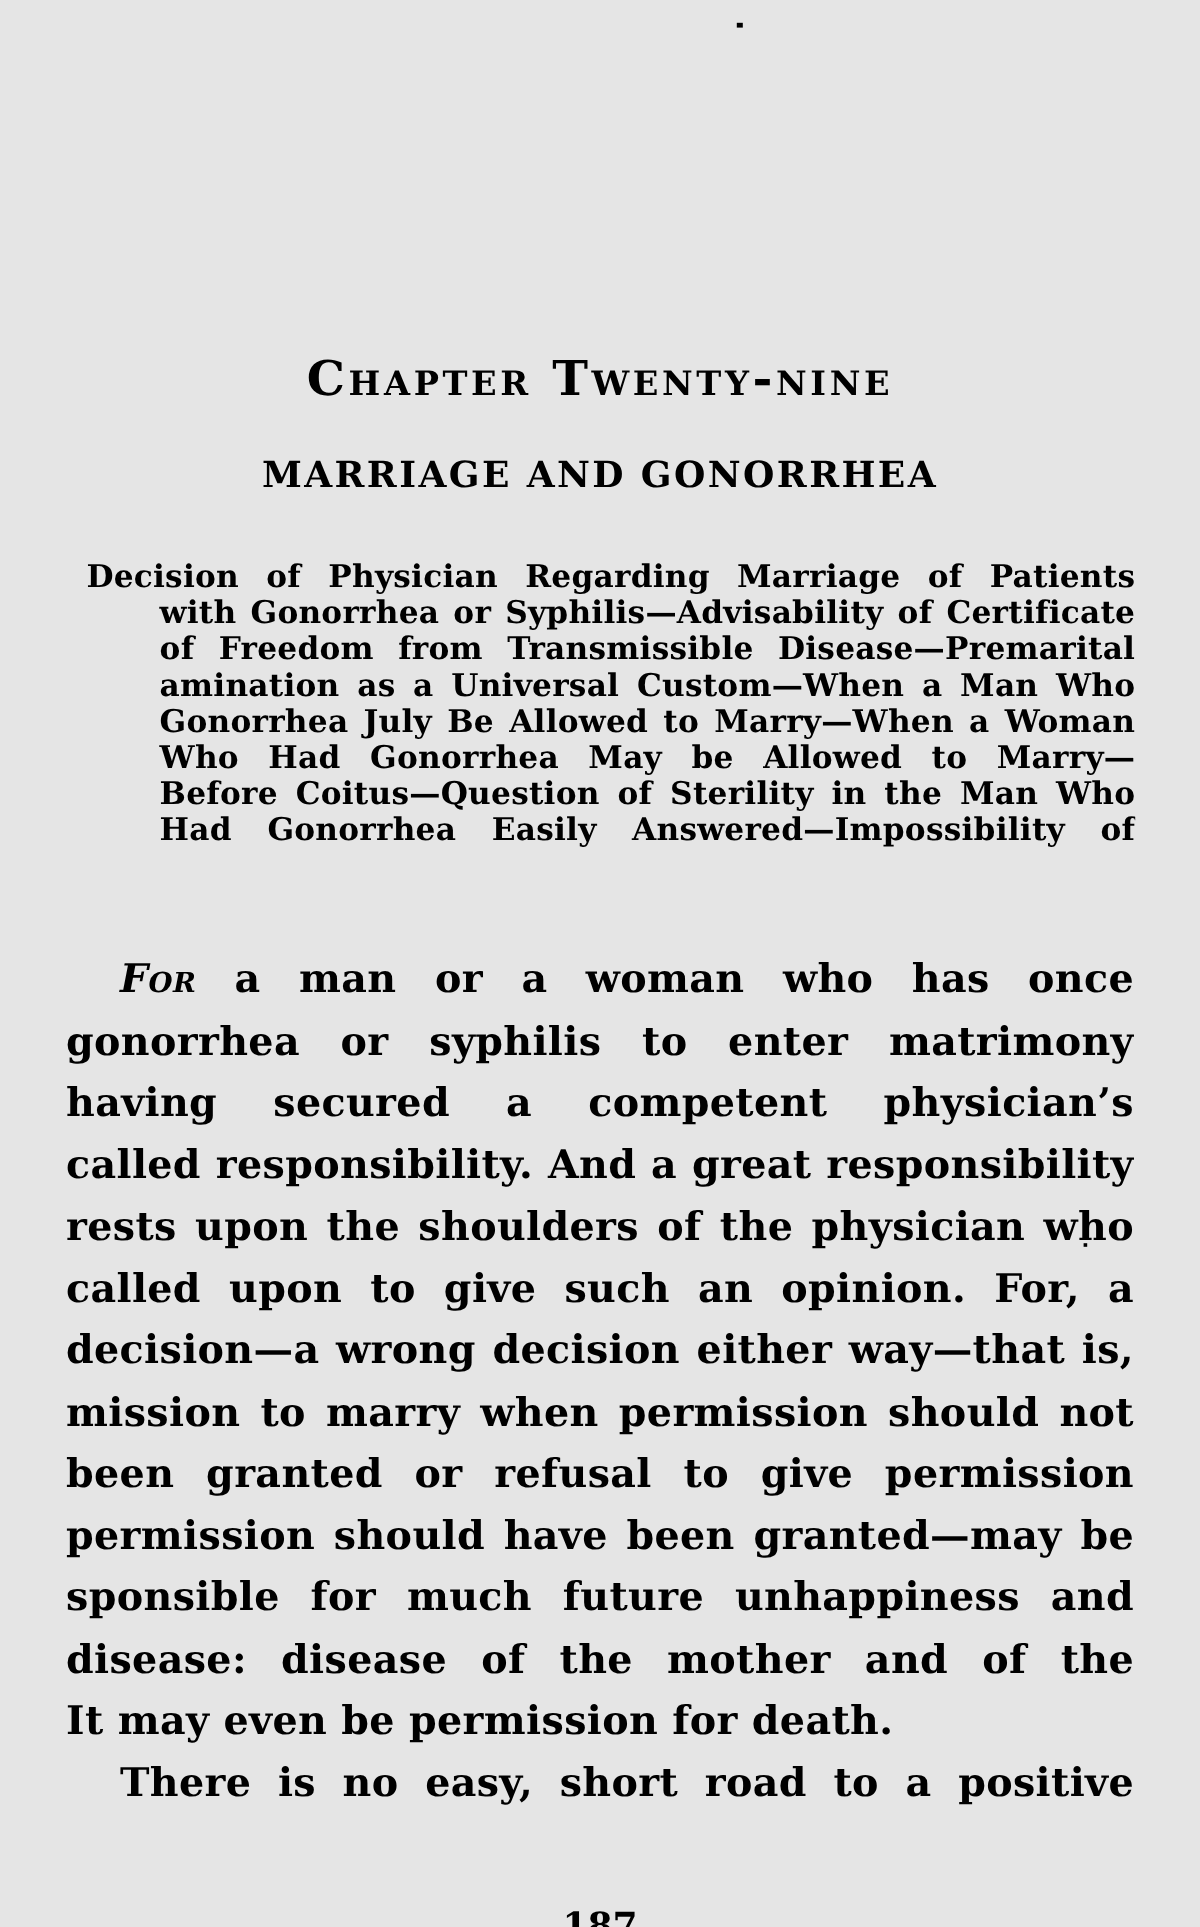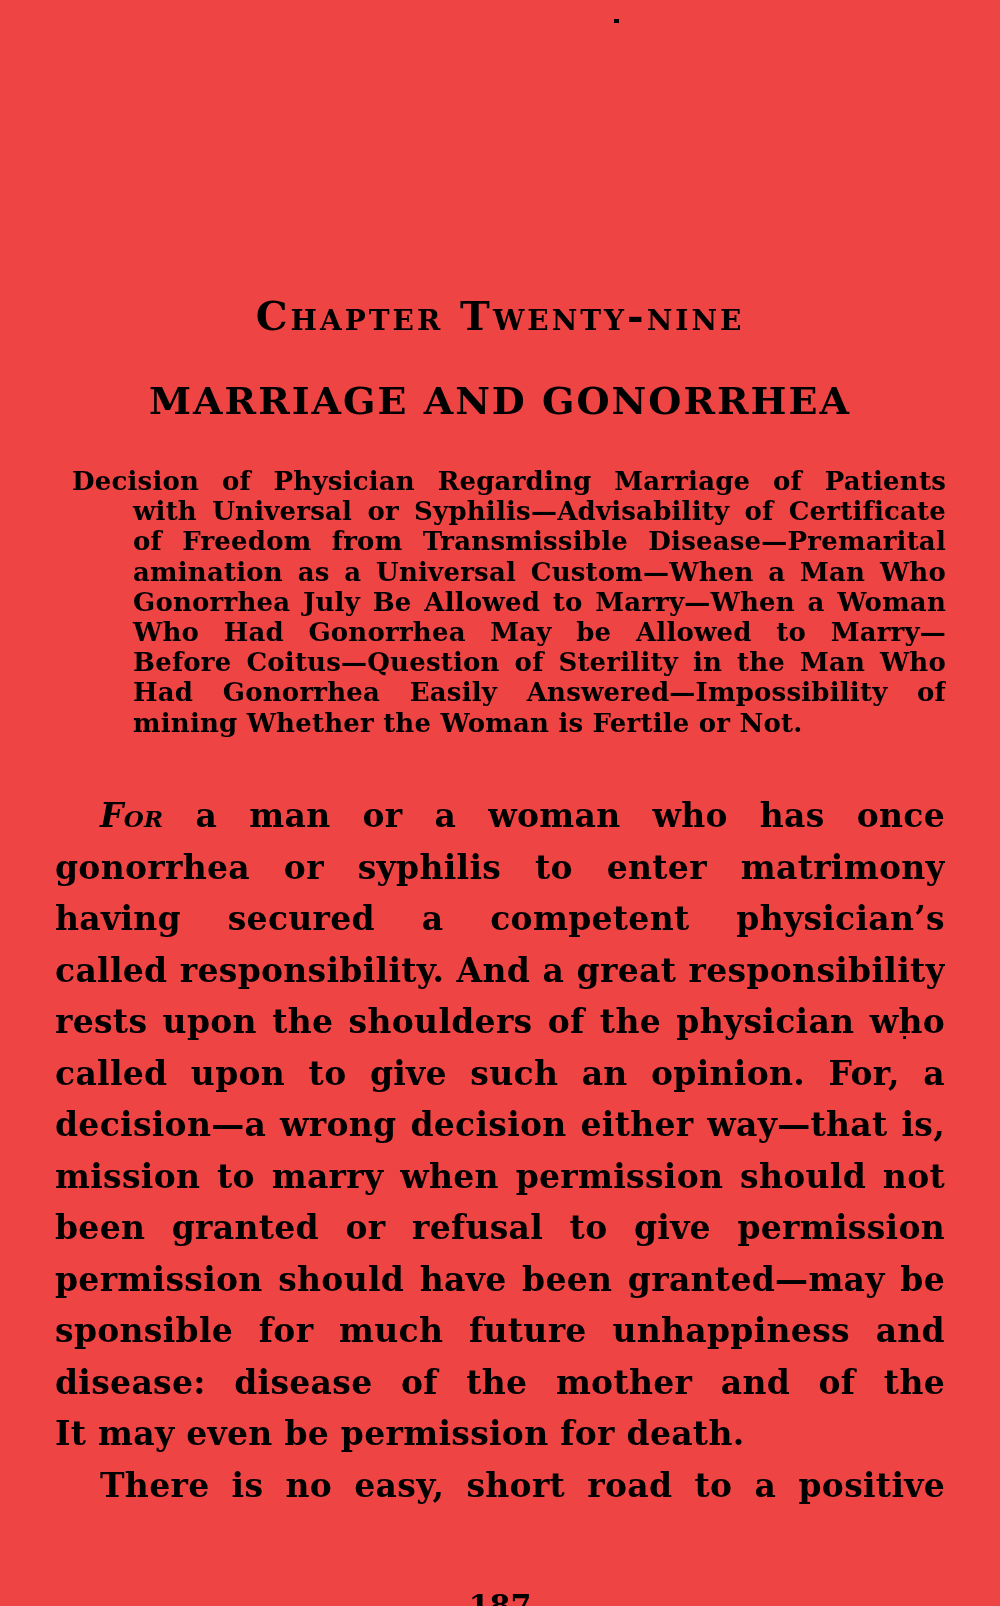--- a/index.html
+++ b/index.html
@@ -1,20 +1,20 @@
 <!DOCTYPE html>
 <html><head>
 <meta charset="utf-8">
 <style>
   html, body { margin: 0; padding: 0; background: #ffffff; }
   .page {
     position: relative;
     width: 1000px;
     height: 1606px;
-    background: #ef4444;
+    background: #e5e5e5;
     color: #000000;
     font-family: "DejaVu Serif", "Liberation Serif", serif;
     font-weight: bold;
     overflow: hidden;
   }
   .speck {
     position: absolute;
     background: #000;
   }
   .speck.s1 { left: 614px; top: 19px; width: 5px; height: 4px; }
@@ -31,21 +31,21 @@
     line-height: 1.1;
     white-space: nowrap;
   }
   .title {
     position: absolute;
     top: 380px;
     left: 55px;
     width: 890px;
     margin: 0;
     text-align: center;
-    font-size: 38px;
+    font-size: 30px;
     font-weight: bold;
     letter-spacing: 2px;
     line-height: 1.1;
     white-space: nowrap;
   }
   .summary {
     position: absolute;
     top: 466px;
     left: 72px;
     width: 874px;
@@ -91,28 +91,27 @@
 </head>
 <body>
 
 <div class="page">
   <div class="speck s1"></div>
   <div class="speck s2"></div>
   <div class="chapter">Chapter Twenty-nine</div>
   <h1 class="title">MARRIAGE AND GONORRHEA</h1>
   <div class="summary" id="summary">
       <div class="sline first">Decision of Physician Regarding Marriage of Patients Infected</div>
-      <div class="sline">with Universal or Syphilis—Advisability of Certificate</div>
+      <div class="sline">with Gonorrhea or Syphilis—Advisability of Certificate</div>
       <div class="sline">of Freedom from Transmissible Disease—Premarital Ex-</div>
       <div class="sline">amination as a Universal Custom—When a Man Who Had</div>
       <div class="sline">Gonorrhea July Be Allowed to Marry—When a Woman</div>
       <div class="sline">Who Had Gonorrhea May be Allowed to Marry—Antisepsis</div>
       <div class="sline">Before Coitus—Question of Sterility in the Man Who Has</div>
       <div class="sline">Had Gonorrhea Easily Answered—Impossibility of Deter-</div>
-      <div class="sline last">mining Whether the Woman is Fertile or Not.</div>
     </div>
   <div class="bodytext" id="bodytext">
       <div class="bline indent"><span class="sc-lead">For</span> a man or a woman who has once suffered from</div>
       <div class="bline">gonorrhea or syphilis to enter matrimony without</div>
       <div class="bline">having secured a competent physician’s opinion is a</div>
       <div class="bline">called responsibility.  And a great responsibility</div>
       <div class="bline">rests upon the shoulders of the physician who is</div>
       <div class="bline">called upon to give such an opinion.  For, a wrong</div>
       <div class="bline">decision—a wrong decision either way—that is, per-</div>
       <div class="bline">mission to marry when permission should not have</div>

